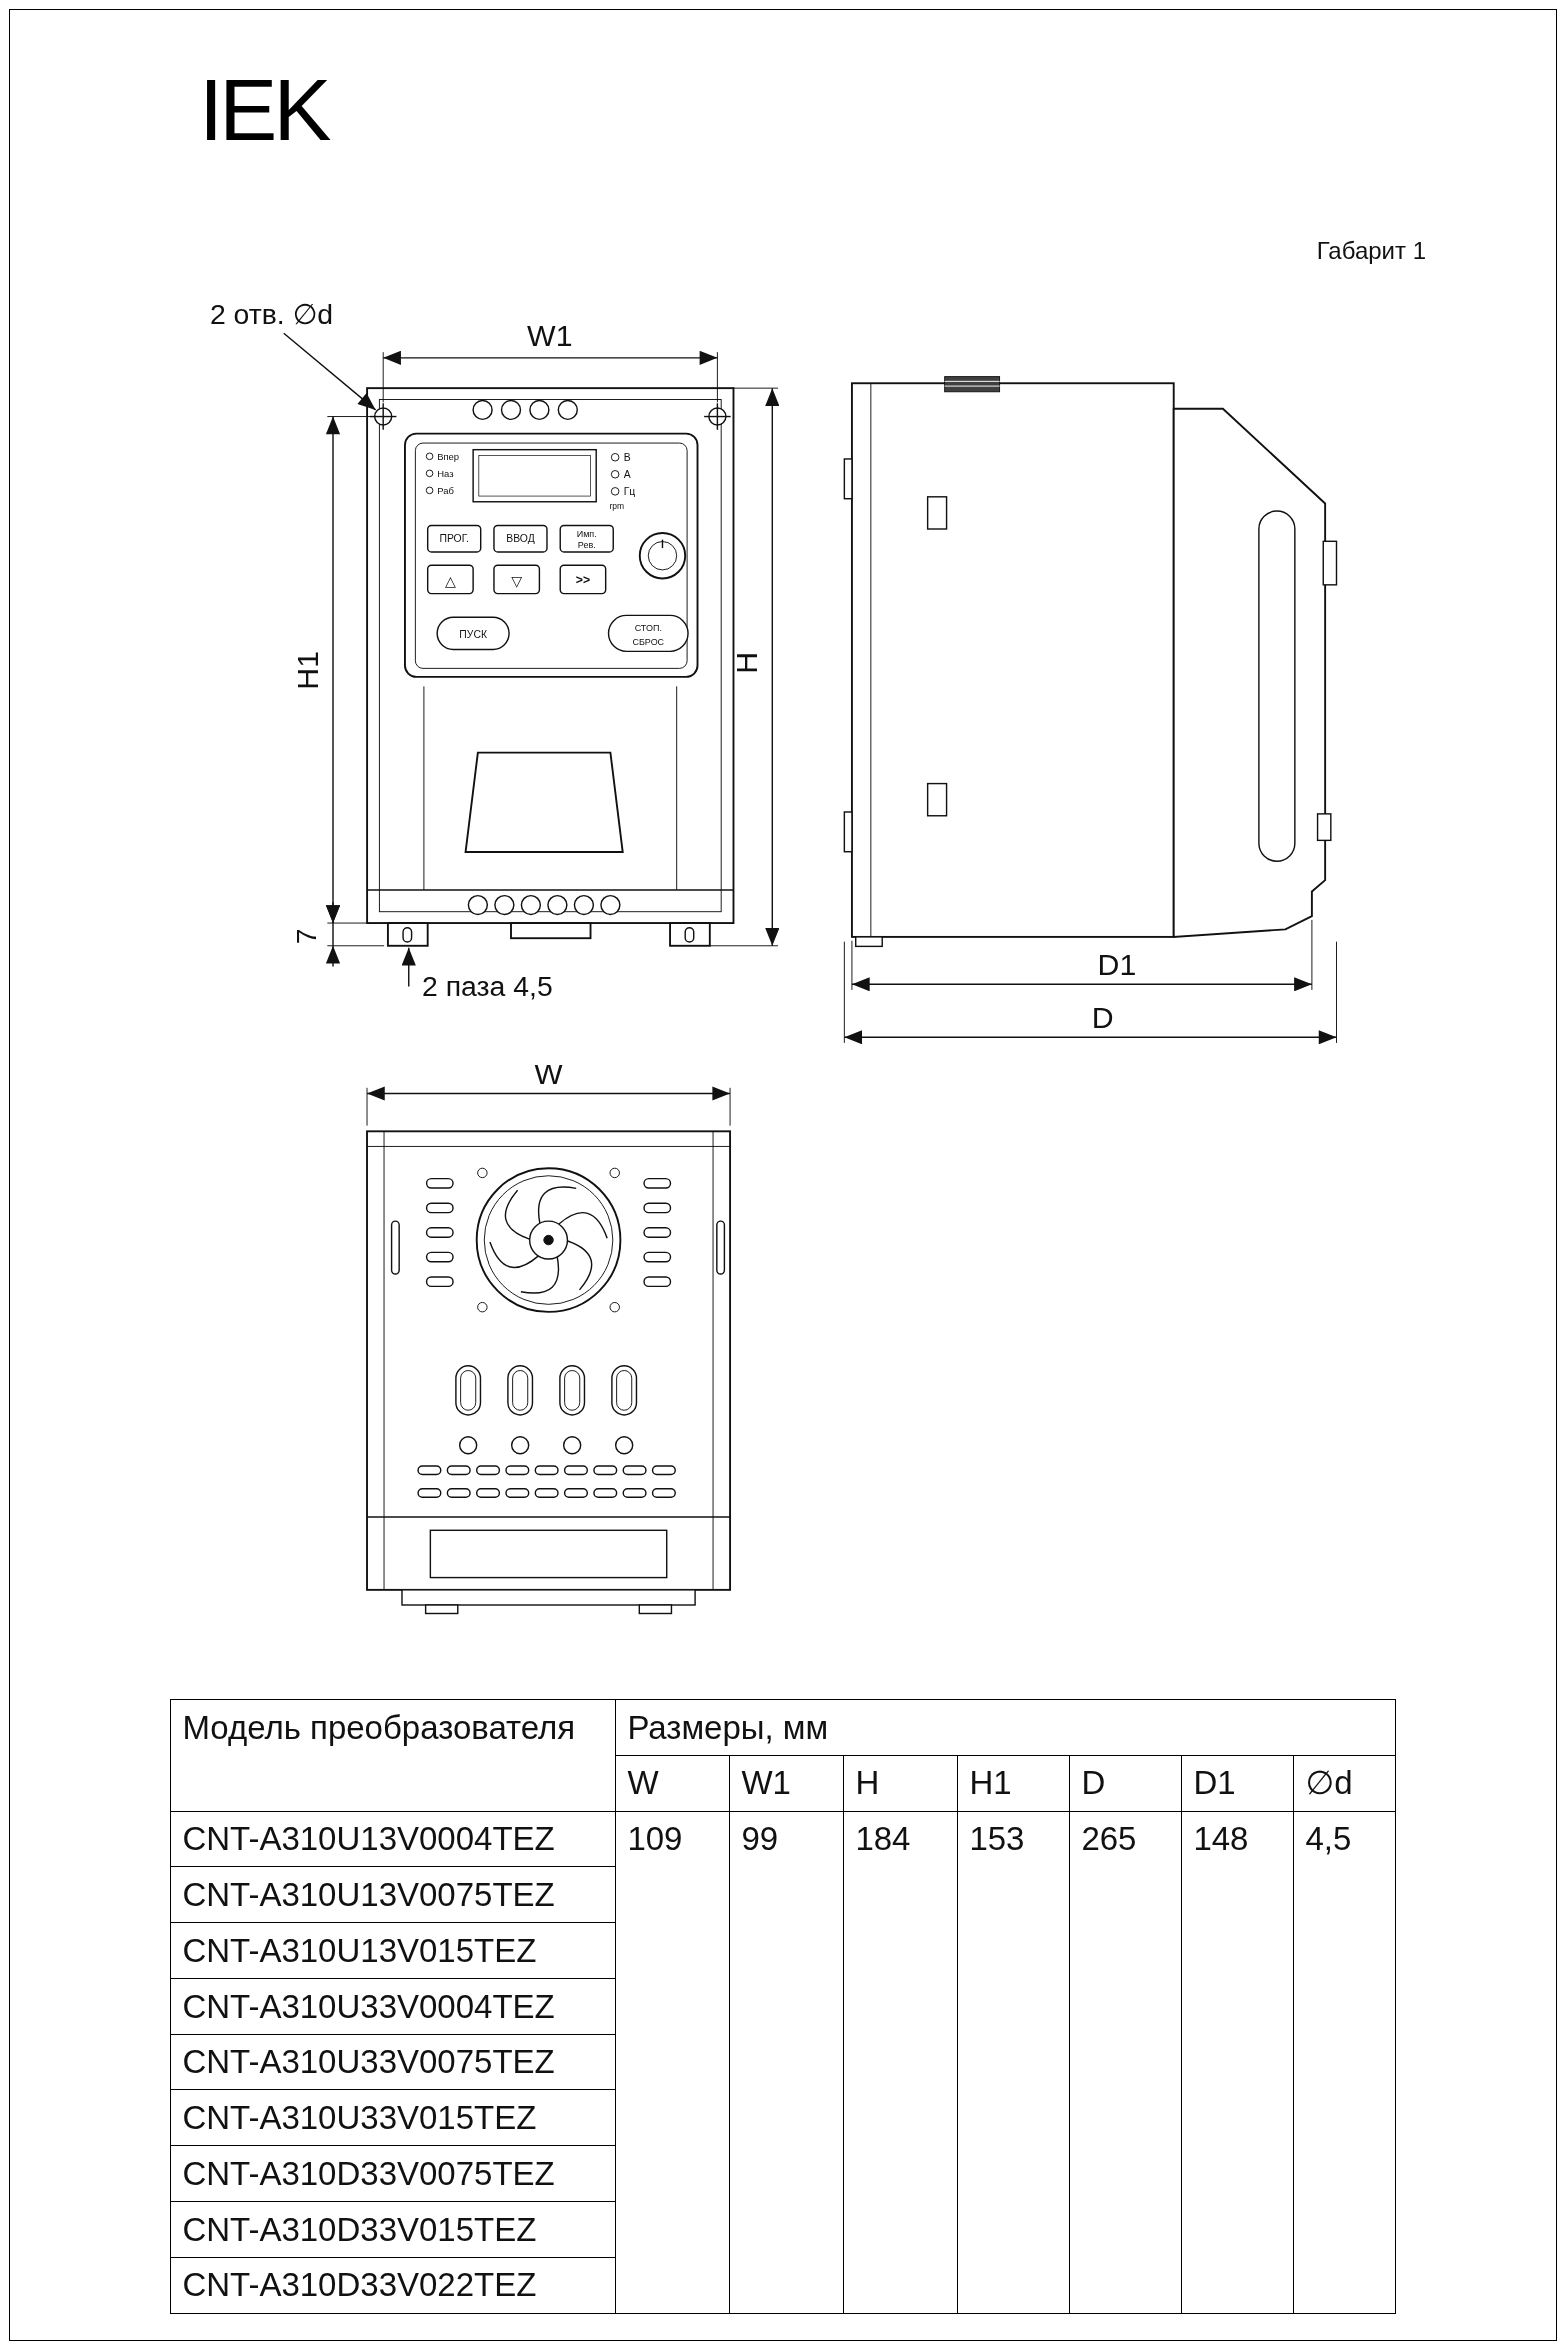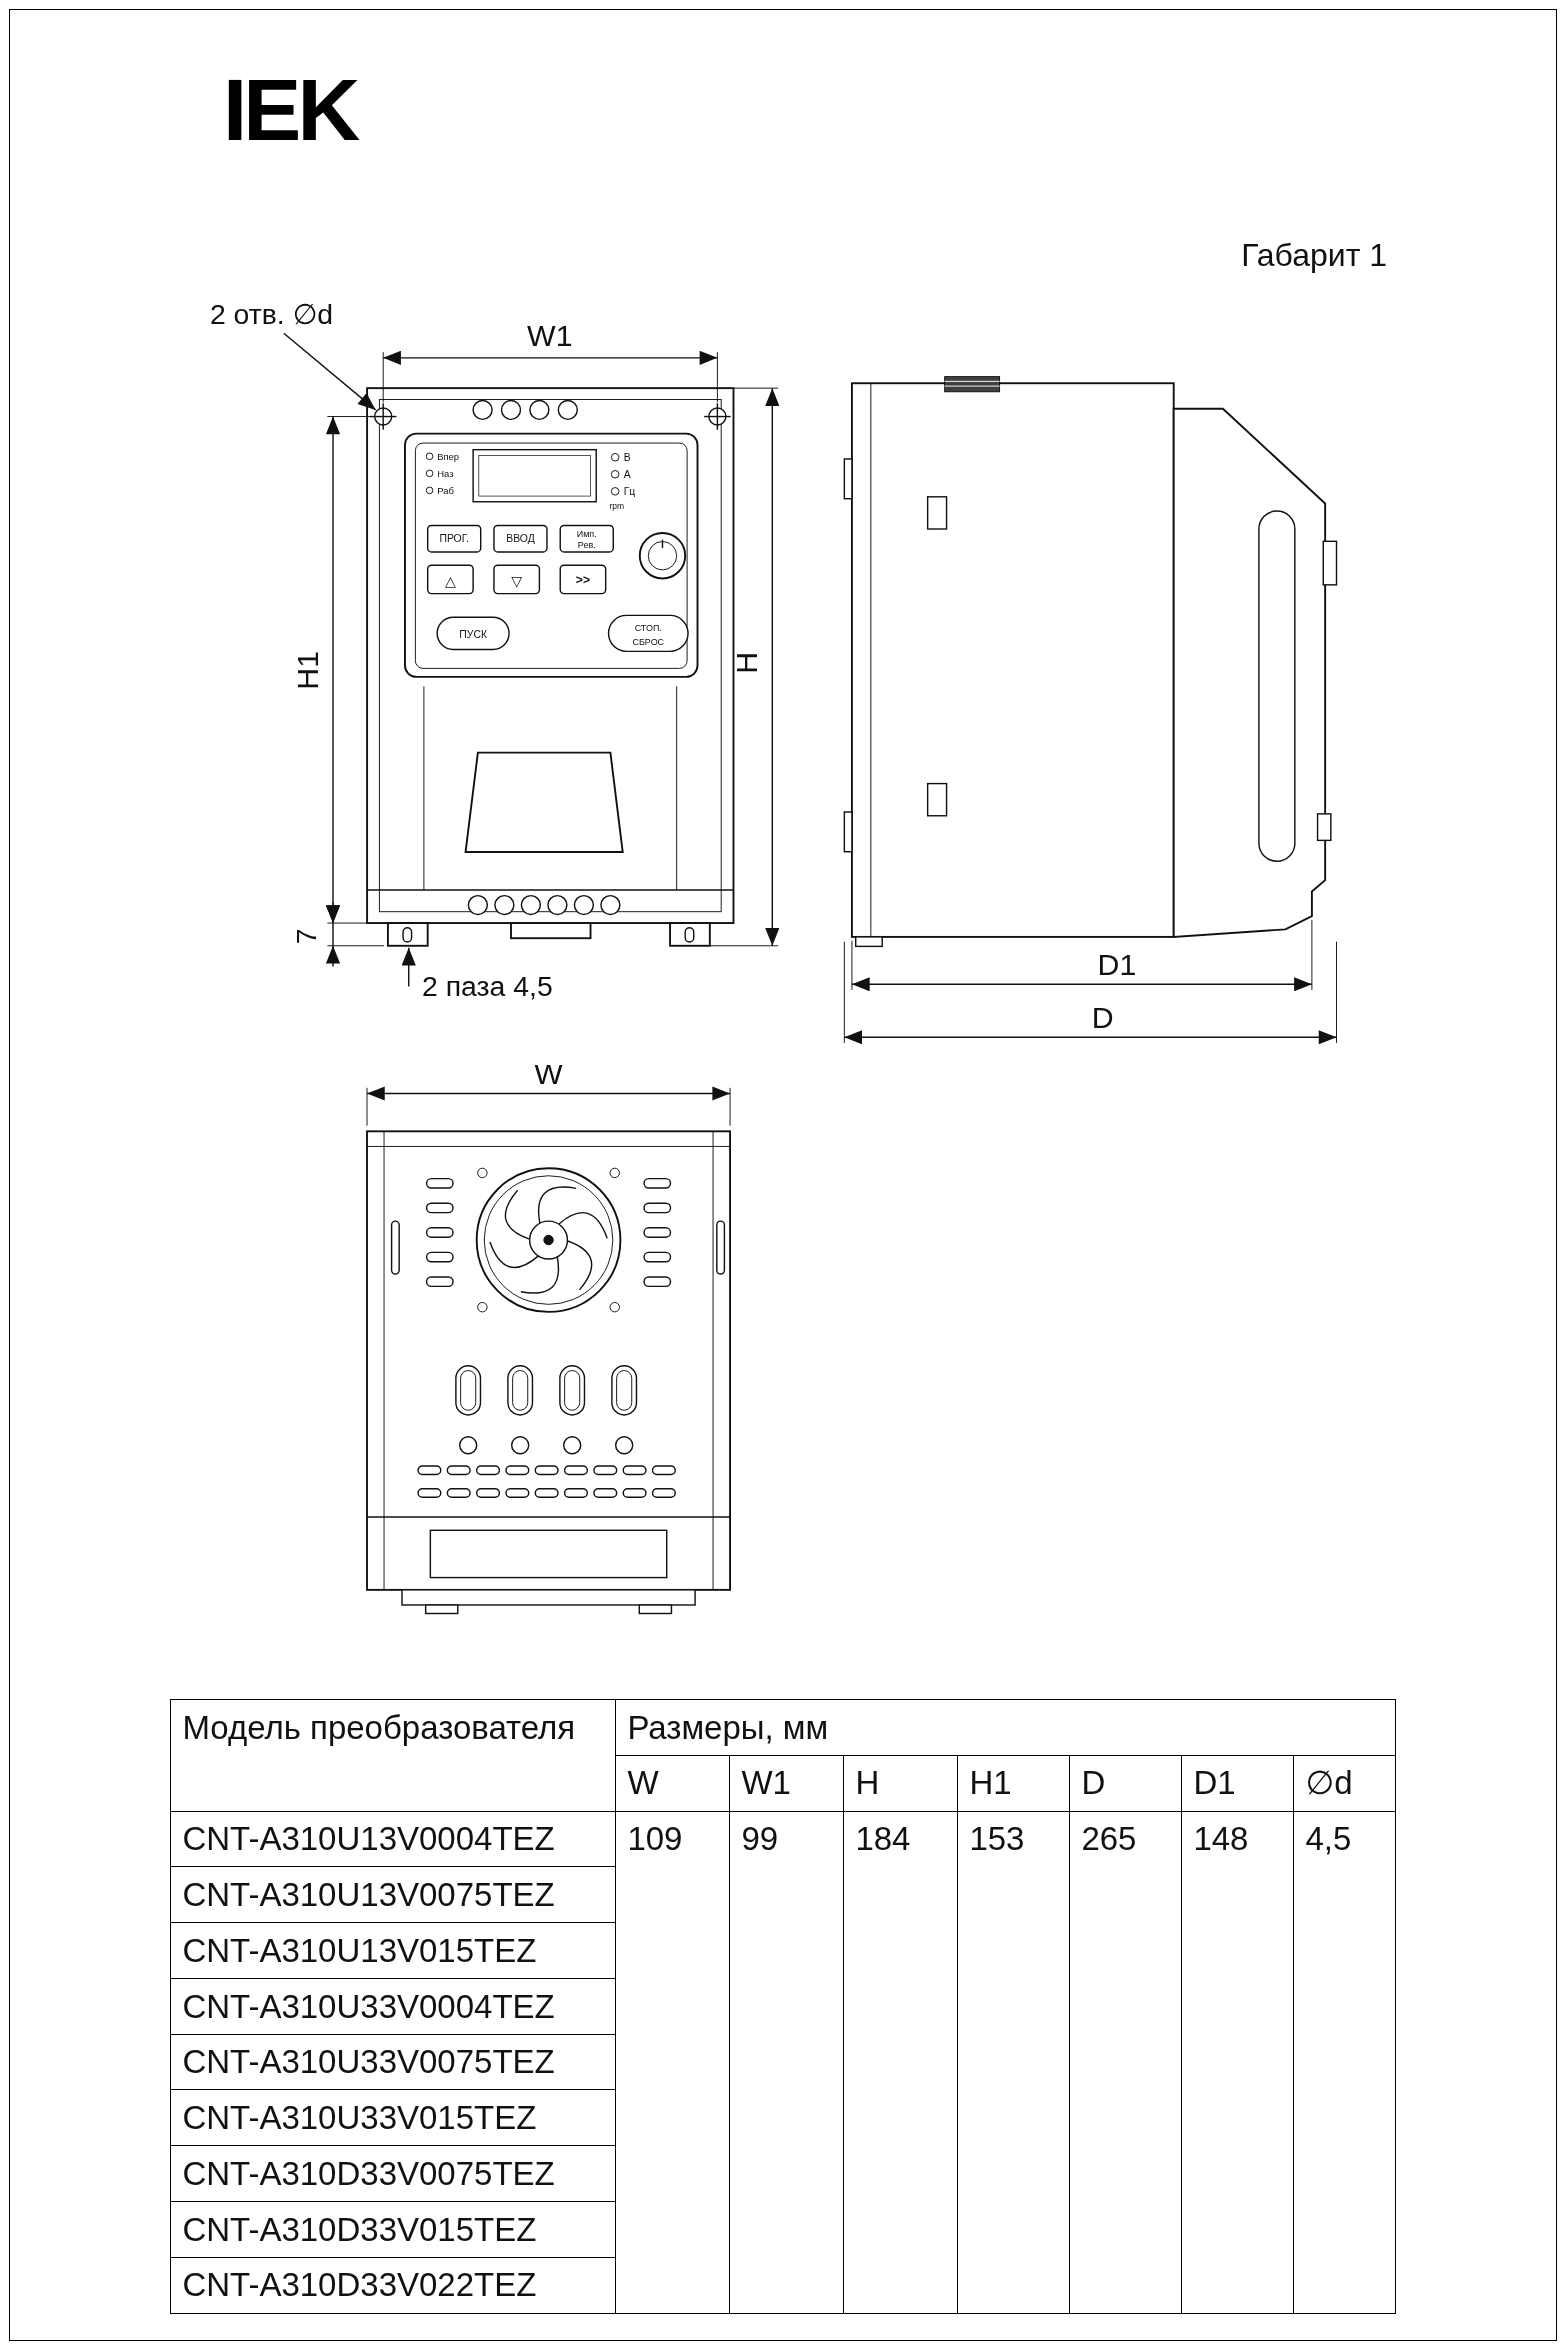--- a/index.html
+++ b/index.html
@@ -2,24 +2,24 @@
 <html style="font-size:15px"><head>
 <meta charset="utf-8">
 <style>
   html,body{margin:0;padding:0;}
   body{
     width:1565px;height:2349px;position:relative;background:#fff;
     font-family:"Liberation Sans", sans-serif;color:#111;
   }
   .sheet-border{position:absolute;inset:8.5px;border:1.9px solid #000;pointer-events:none;}
   .brand{
-    position:absolute;left:199px;top:66px;font-size:87px;font-weight:bold;
-    letter-spacing:-3.8px;color:#000;line-height:1;margin-left:24px;
+    position:absolute;left:199px;top:66px;font-size:87px;font-weight:normal;
+    letter-spacing:-3.8px;color:#000;line-height:1;
   }
-  .gabarit{position:absolute;left:1212px;top:237px;width:175px;text-align:right;font-size:32px;}
+  .gabarit{position:absolute;left:1251px;top:237px;width:175px;text-align:right;font-size:24px;}
   .view{position:absolute;}
   .front-view{left:189px;top:284px;width:644px;height:729px;}
   .side-view{left:833px;top:369px;width:530px;height:691px;}
   .bottom-view{left:350px;top:1065px;width:416px;height:577px;}
   svg text{fill:#111;stroke:none;font-family:"Liberation Sans", sans-serif;}
   .dimtext{font-size:32px;}
   .notetext{font-size:30px;}
   .dimline{stroke:#111;stroke-width:1.5;fill:none;}
   .extline{stroke:#111;stroke-width:1;fill:none;}
   .dims-table{

